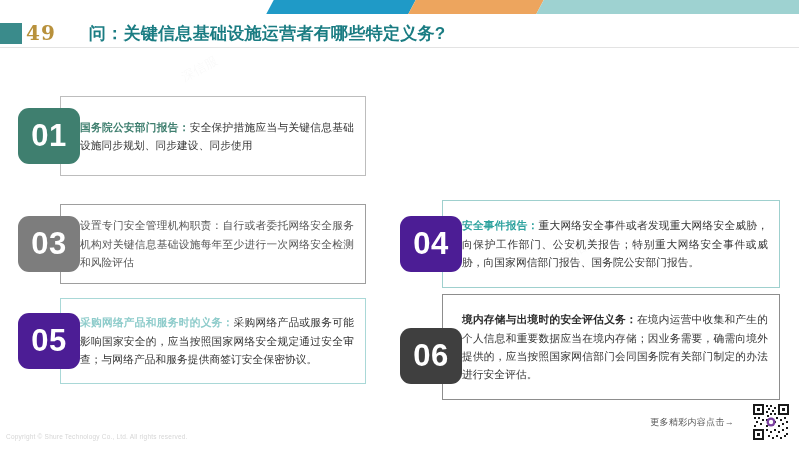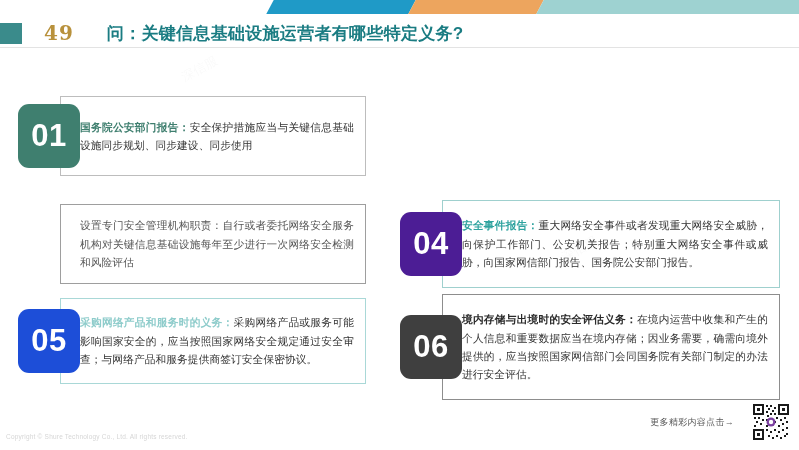--- a/index.html
+++ b/index.html
@@ -42,21 +42,21 @@
     display: flex;
     align-items: center;
   }
   .header-tab {
     width: 22px; height: 21px;
     background: #3a8b8b;
     margin-left: 0px;
     flex: 0 0 auto;
   }
   .header-num {
-    margin-left: 22px;
+    margin-left: 4px;
     color: #b8913c;
     font-size: 20px;
     font-weight: bold;
     letter-spacing: 1px;
     font-family: "DejaVu Serif", "Liberation Serif", serif;
   }
   .header-title {
     margin-left: 11px;
     color: #1a7c82;
     font-size: 17px;
@@ -82,21 +82,21 @@
     right: 0;
     bottom: 0;
     border: 1.2px solid #cccccc;
     background: transparent;
   }
   .badge {
     position: absolute;
     left: 0;
     top: 50%;
     transform: translateY(-50%);
-    width: 62px; height: 64px;
+    width: 62px; height: 56px;
     border-radius: 11px;
     display: flex;
     align-items: center;
     justify-content: center;
     color: #ffffff;
     font-size: 31px;
     font-weight: bold;
     letter-spacing: 0.5px;
     z-index: 3;
     font-family: "Liberation Sans", sans-serif;
@@ -189,50 +189,51 @@
     <div class="card-text">
       <p class="card-para" style="color: rgb(51, 51, 51);">
         <span class="head-lead" style="color: rgb(63, 127, 111);">国务院公安部门报告：</span><span style="color: rgb(51, 51, 51);">安全保护措施应当与关键信息基础设施同步规划、同步建设、同步使用</span>
       </p>
     </div>
   </div>
 
 
   <div class="card" id="card-03">
     <div class="card-box" style="border-color: rgb(158, 158, 158);"></div>
+    <div class="badge" style="background: rgb(125, 125, 125);">03</div>
     <div class="card-text">
       <p class="card-para" style="color: rgb(85, 85, 85);">
         <span style="color: rgb(85, 85, 85);">设置专门安全管理机构职责：</span><span style="color: rgb(85, 85, 85);">自行或者委托网络安全服务机构对关键信息基础设施每年至少进行一次网络安全检测和风险评估</span>
       </p>
     </div>
   </div>
 
   <div class="card" id="card-04">
     <div class="card-box" style="border-color: rgb(159, 208, 206);"></div>
     <div class="badge" style="background: #4c1d95;">04</div>
     <div class="card-text">
       <p class="card-para" style="color: rgb(51, 51, 51);">
         <span class="head-lead" style="color: rgb(47, 163, 159); margin-top: 16px;">安全事件报告：</span><span style="color: rgb(51, 51, 51);">重大网络安全事件或者发现重大网络安全威胁，向保护工作部门、公安机关报告；特别重大网络安全事件或威胁，向国家网信部门报告、国务院公安部门报告。</span>
       </p>
     </div>
   </div>
 
   <div class="card" id="card-05">
     <div class="card-box" style="border-color: rgb(169, 216, 215);"></div>
-    <div class="badge" style="background: #1d4ed8;">05</div>
+    <div class="badge" style="background: #4c1d95;">05</div>
     <div class="card-text">
       <p class="card-para" style="color: rgb(51, 51, 51);">
         <span class="head-lead" style="color: rgb(142, 204, 203);">采购网络产品和服务时的义务：</span><span style="color: rgb(51, 51, 51);">采购网络产品或服务可能影响国家安全的，应当按照国家网络安全规定通过安全审查；与网络产品和服务提供商签订安全保密协议。</span>
       </p>
     </div>
   </div>
 
   <div class="card" id="card-06">
     <div class="card-box" style="border-color: rgb(141, 141, 141);"></div>
-    <div class="badge" style="background: rgb(63, 63, 63);">06</div>
+    <div class="badge" style="background: rgb(63, 63, 63); margin-top: 9px;">06</div>
     <div class="card-text">
       <p class="card-para" style="color: rgb(51, 51, 51);">
         <span class="head-lead" style="color: rgb(43, 43, 43);">境内存储与出境时的安全评估义务：</span><span style="color: rgb(51, 51, 51);">在境内运营中收集和产生的个人信息和重要数据应当在境内存储；因业务需要，确需向境外提供的，应当按照国家网信部门会同国务院有关部门制定的办法进行安全评估。</span>
       </p>
     </div>
   </div>
 
   <div class="copyright">Copyright © Shure Technology Co., Ltd. All rights reserved.</div>
 
   <div class="more-wrap">

